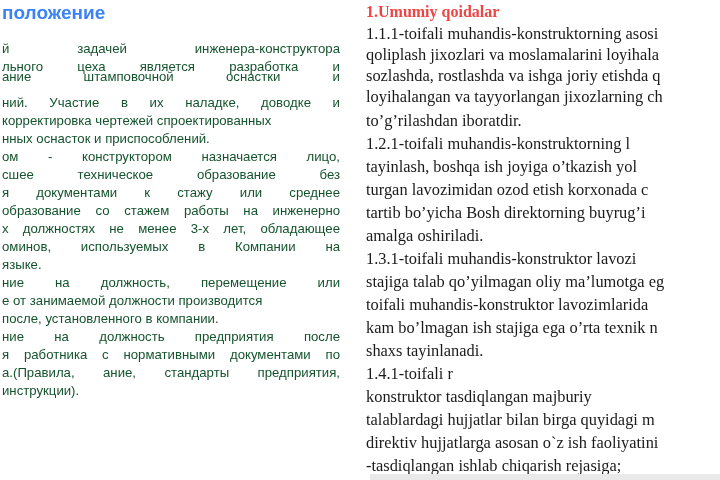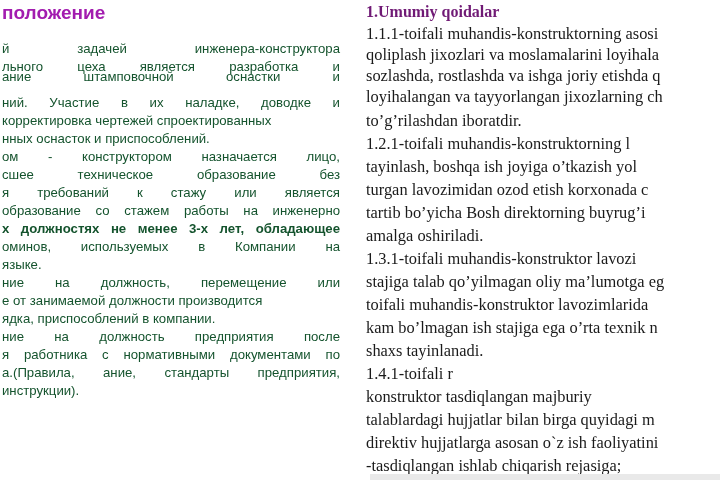--- a/index.html
+++ b/index.html
@@ -11,34 +11,34 @@
       position: absolute; left: 0; top: 0; width: 345px; height: 480px;
       overflow: hidden; background: #ffffff;
     }
     .col-right {
       position: absolute; left: 355px; top: 0; width: 365px; height: 480px;
       overflow: hidden; background: #ffffff;
     }
     .ru-title {
       position: absolute; left: 2px; top: 2px;
       font-family: "Liberation Sans", sans-serif;
-      font-weight: bold; font-size: 19px; color: #a21caf;
+      font-weight: bold; font-size: 19px; color: #3b82f6;
       white-space: nowrap;
     }
     .ru-line {
       position: absolute; left: 2px; width: 338px;
       font-family: "Liberation Sans", sans-serif;
       font-size: 13.2px; color: #14532d; white-space: nowrap;
       line-height: 18px; height: 18px;
     }
     .ru-line.justify { text-align: justify; text-align-last: justify; white-space: normal; }
     .uz-title {
       position: absolute; left: 11px; top: 3px;
       font-family: "Liberation Serif", serif;
-      font-weight: bold; font-size: 16px; color: #701a75; white-space: nowrap;
+      font-weight: bold; font-size: 16px; color: #ef4444; white-space: nowrap;
     }
     .uz-line {
       position: absolute; left: 11px; width: 400px;
       font-family: "Liberation Serif", serif;
       font-size: 16.4px; color: #1a1a1a; white-space: nowrap;
       line-height: 21px; height: 21px;
     }
     .bottom-strip {
       position: absolute; left: 370px; top: 474px; width: 350px; height: 6px;
       background: #e9e9e9;
@@ -51,28 +51,28 @@
   <div class="ru-title">положение</div>
   <div id="ru-lines">
       <div class="ru-line justify" style="top: 40px;">й            задачей      инженера-конструктора</div>
       <div class="ru-line justify" style="top: 58px;">льного цеха является разработка                и</div>
       <div class="ru-line justify" style="top: 68px;">ание      штамповочной         оснастки         и</div>
       <div class="ru-line justify" style="top: 94px;">ний. Участие в  их    наладке, доводке    и</div>
       <div class="ru-line" style="top: 112px;">корректировка чертежей спроектированных</div>
       <div class="ru-line" style="top: 130px;">нных оснасток и приспособлений.</div>
       <div class="ru-line justify" style="top: 148px;">ом - конструктором   назначается лицо,</div>
       <div class="ru-line justify" style="top: 166px;">сшее техническое образование            без</div>
-      <div class="ru-line justify" style="top: 184px;">я  требований  к  стажу  или  является</div>
+      <div class="ru-line justify" style="top: 184px;">я  документами  к  стажу  или  среднее</div>
       <div class="ru-line justify" style="top: 202px;">образование со стажем работы на инженерно</div>
-      <div class="ru-line justify" style="top: 220px; font-weight: bold;">х должностях не менее 3-х лет, обладающее</div>
+      <div class="ru-line justify" style="top: 220px;">х должностях не менее 3-х лет, обладающее</div>
       <div class="ru-line justify" style="top: 238px;">оминов,  используемых   в  Компании  на</div>
       <div class="ru-line" style="top: 256px;">языке.</div>
       <div class="ru-line justify" style="top: 274px;">ние   на   должность,   перемещение   или</div>
       <div class="ru-line" style="top: 292px;">е от занимаемой должности производится</div>
-      <div class="ru-line" style="top: 310px;">ядка, приспособлений в компании.</div>
+      <div class="ru-line" style="top: 310px;">после, установленного в компании.</div>
       <div class="ru-line justify" style="top: 328px;">ние  на  должность  предприятия  после</div>
       <div class="ru-line justify" style="top: 346px;">я работника с нормативными документами по</div>
       <div class="ru-line justify" style="top: 364px;">а.(Правила, ание, стандарты предприятия,</div>
       <div class="ru-line" style="top: 382px;"> инструкции).</div>
     </div>
 </div>
 
 <div class="col-right">
   <div class="uz-title">1.Umumiy qoidalar</div>
   <div id="uz-lines">

